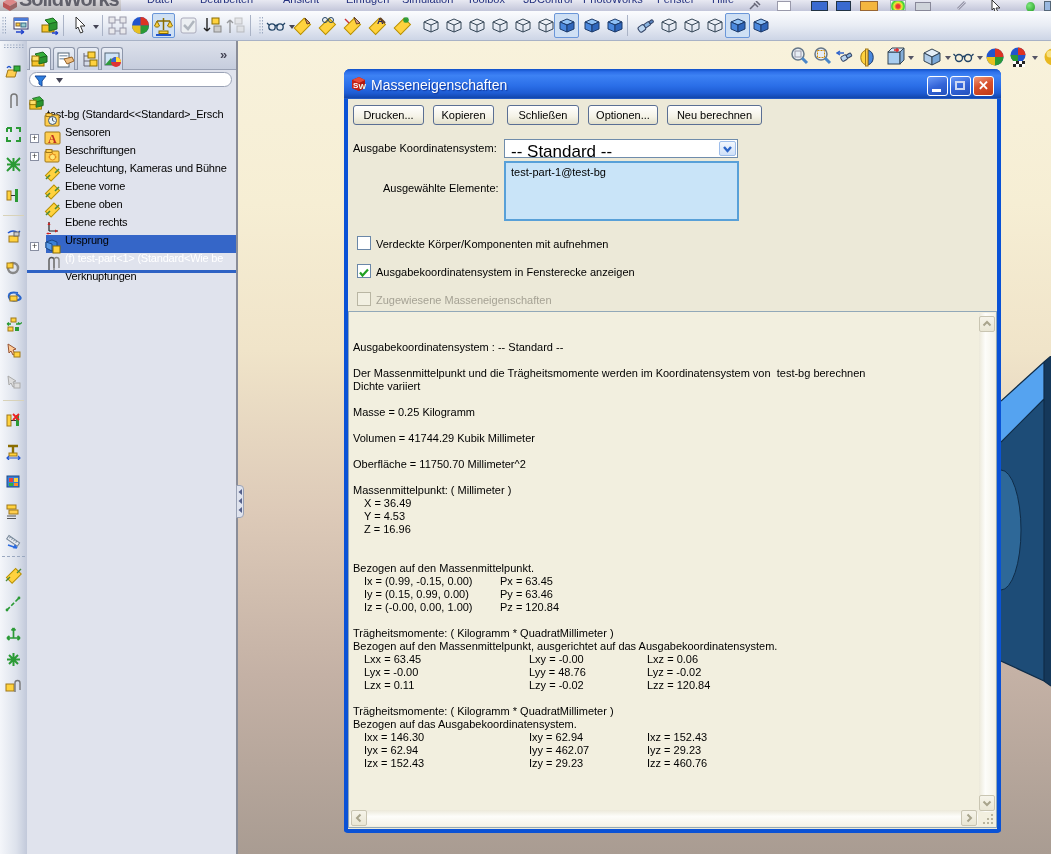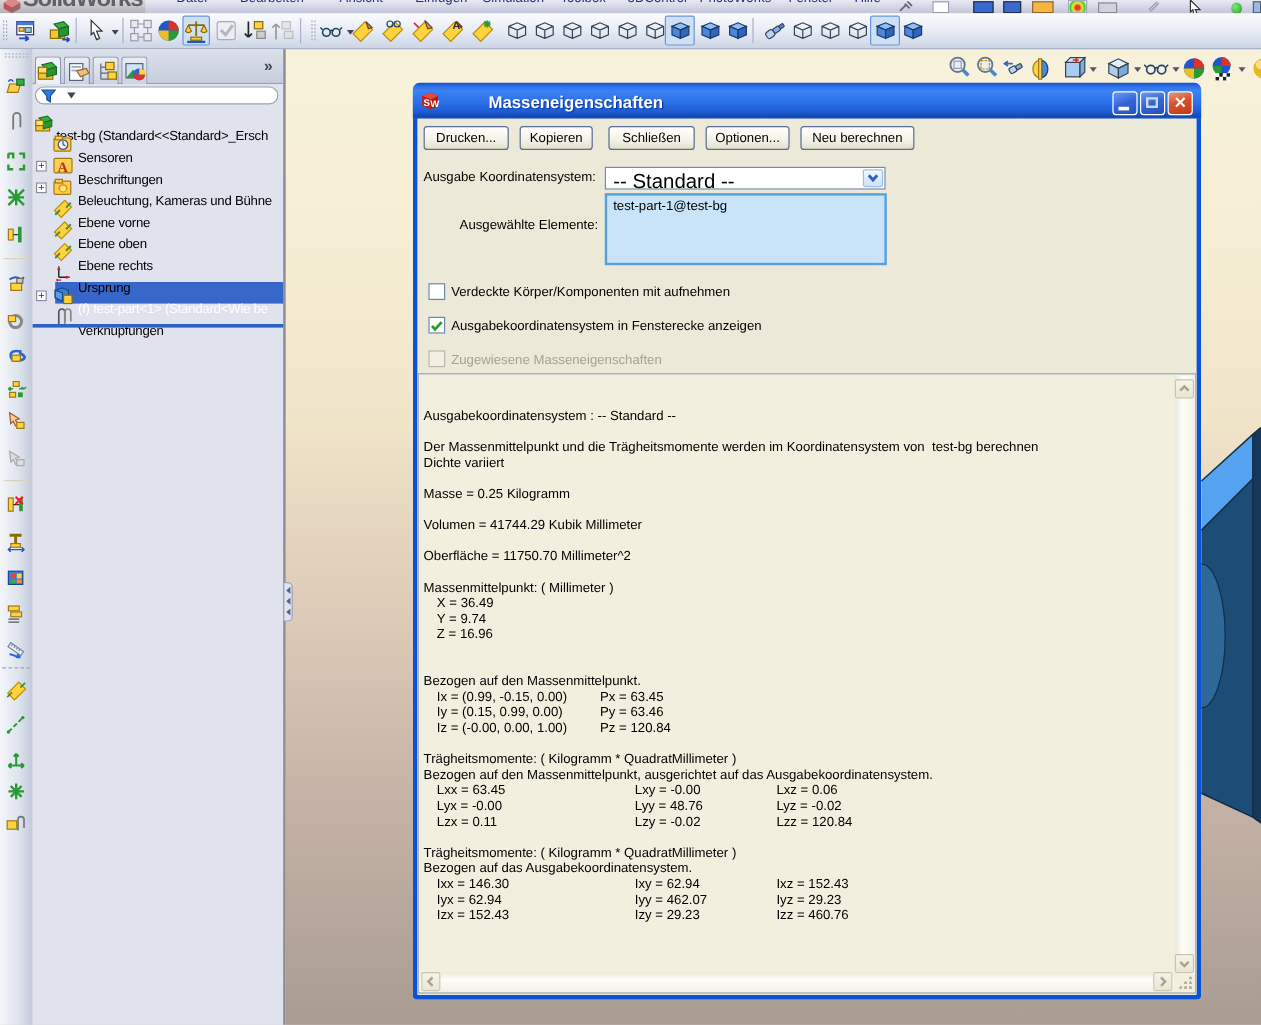--- a/index.html
+++ b/index.html
@@ -45,22 +45,22 @@
 #splitterh{position:absolute;top:485px;left:236px;width:8px;height:33px;background:#dfe3ee;
  border:1px solid #9aa2b5;border-radius:0 4px 4px 0;}
 
 #gfx{position:absolute;top:41px;left:238px;width:813px;height:813px;
  background:linear-gradient(180deg,#f8f2dc 0%,#f6eed4 20%,#f0e4c9 38%,#ddcab8 58%,#c4b1a5 78%,#a99c92 100%);}
 
 #dlg{position:absolute;top:69px;left:344px;width:657px;height:764px;
  background:#ece9d8;border:4px solid #0a52d6;border-top:none;border-radius:6px 6px 4px 4px;}
 #dlgtitle{position:absolute;top:0;left:-4px;width:657px;height:30px;border-radius:6px 6px 0 0;
  background:linear-gradient(180deg,#1050c8 0%,#2e70ea 10%,#3d82f4 22%,#2b6fe8 55%,#1e5cd4 80%,#1348b0 95%,#2a62cc 100%);}
-#dlgtitle .cap{position:absolute;left:27px;top:8px;color:#fff;font-weight:bold;font-size:14px;
- text-shadow:1px 1px 1px #10379c;margin-left:36px;}
+#dlgtitle .cap{position:absolute;left:27px;top:8px;color:#fff;font-weight:normal;font-size:14px;
+ text-shadow:1px 1px 1px #10379c;}
 .wbtn{position:absolute;top:7px;width:21px;height:20px;border:1px solid #fff;border-radius:3px;
  color:#fff;font-size:12px;text-align:center;line-height:18px;}
 #dlgbody{position:absolute;top:30px;left:0px;width:649px;height:730px;background:#ece9d8;}
 .xpbtn{position:absolute;top:6px;height:20px;border:1px solid #5a6f94;border-radius:3px;
  background:linear-gradient(180deg,#ffffff,#f4f2e6 60%,#e2dfcb 100%);
  font-size:11px;color:#000;text-align:center;font-family:"Liberation Sans",sans-serif;padding:0;}
 .lbl{position:absolute;font-size:11px;color:#000;white-space:nowrap;}
 #combo{position:absolute;left:156px;top:40px;width:234px;height:19px;background:#fff;border:1px solid #6f8cab;}
 #combo .ctext{position:absolute;left:6px;top:2px;font-size:17px;}
 #combo .cbtn{position:absolute;right:1px;top:1px;width:17px;height:15px;
@@ -672,21 +672,21 @@
       <span class="lbl" style="left:28px;top:195px;color:#a5a294;">Zugewiesene Masseneigenschaften</span>
       <div id="textarea">
         <div class="tl" style="top:29px;">Ausgabekoordinatensystem : -- Standard --</div>
         <div class="tl" style="top:55px;">Der Massenmittelpunkt und die Trägheitsmomente werden im Koordinatensystem von  test-bg berechnen</div>
         <div class="tl" style="top:68px;">Dichte variiert</div>
         <div class="tl" style="top:94px;">Masse = 0.25 Kilogramm</div>
         <div class="tl" style="top:120px;">Volumen = 41744.29 Kubik Millimeter</div>
         <div class="tl" style="top:146px;">Oberfläche = 11750.70 Millimeter^2</div>
         <div class="tl" style="top:172px;">Massenmittelpunkt: ( Millimeter )</div>
         <div class="tc" style="left:15px;top:185px;">X = 36.49</div>
-        <div class="tc" style="left:15px;top:198px;">Y = 9.74</div>
+        <div class="tc" style="left:15px;top:198px;">Y = 4.53</div>
         <div class="tc" style="left:15px;top:211px;">Z = 16.96</div>
         <div class="tl" style="top:250px;">Bezogen auf den Massenmittelpunkt.</div>
         <div class="tc" style="left:15px;top:263px;">Ix = (0.99, -0.15, 0.00)</div>
           <div class="tc" style="left:151px;top:263px;">Px = 63.45</div>
         <div class="tc" style="left:15px;top:276px;">Iy = (0.15, 0.99, 0.00)</div>
           <div class="tc" style="left:151px;top:276px;">Py = 63.46</div>
         <div class="tc" style="left:15px;top:289px;">Iz = (-0.00, 0.00, 1.00)</div>
           <div class="tc" style="left:151px;top:289px;">Pz = 120.84</div>
         <div class="tl" style="top:315px;">Trägheitsmomente: ( Kilogramm * QuadratMillimeter )</div>
         <div class="tl" style="top:328px;">Bezogen auf den Massenmittelpunkt, ausgerichtet auf das Ausgabekoordinatensystem.</div>

